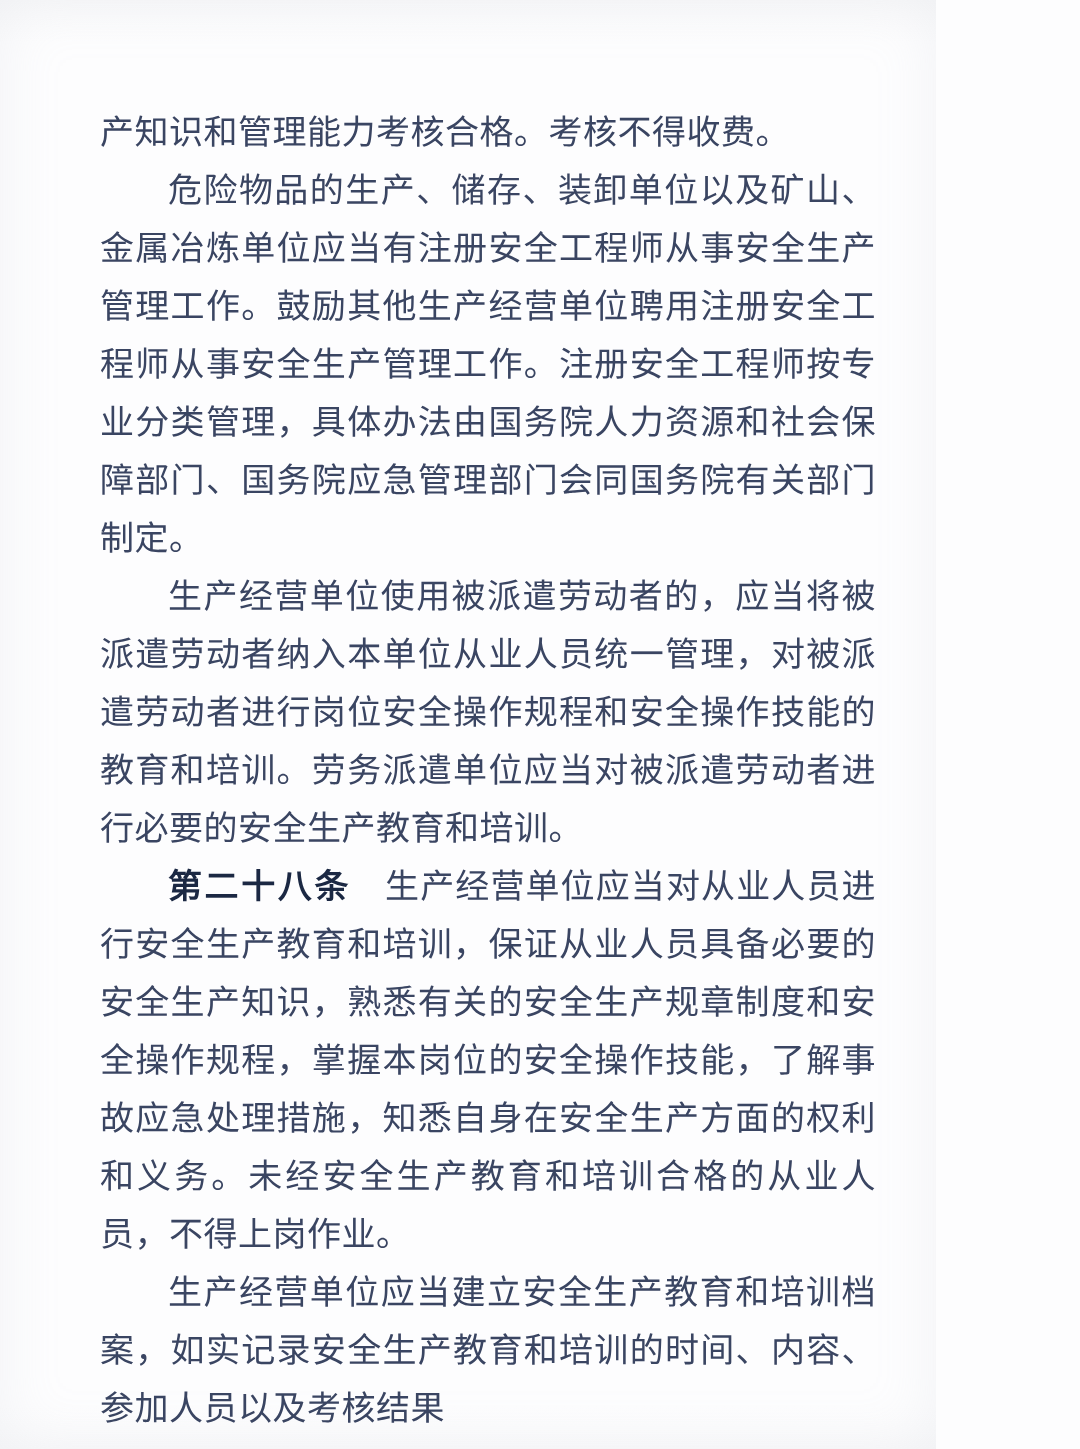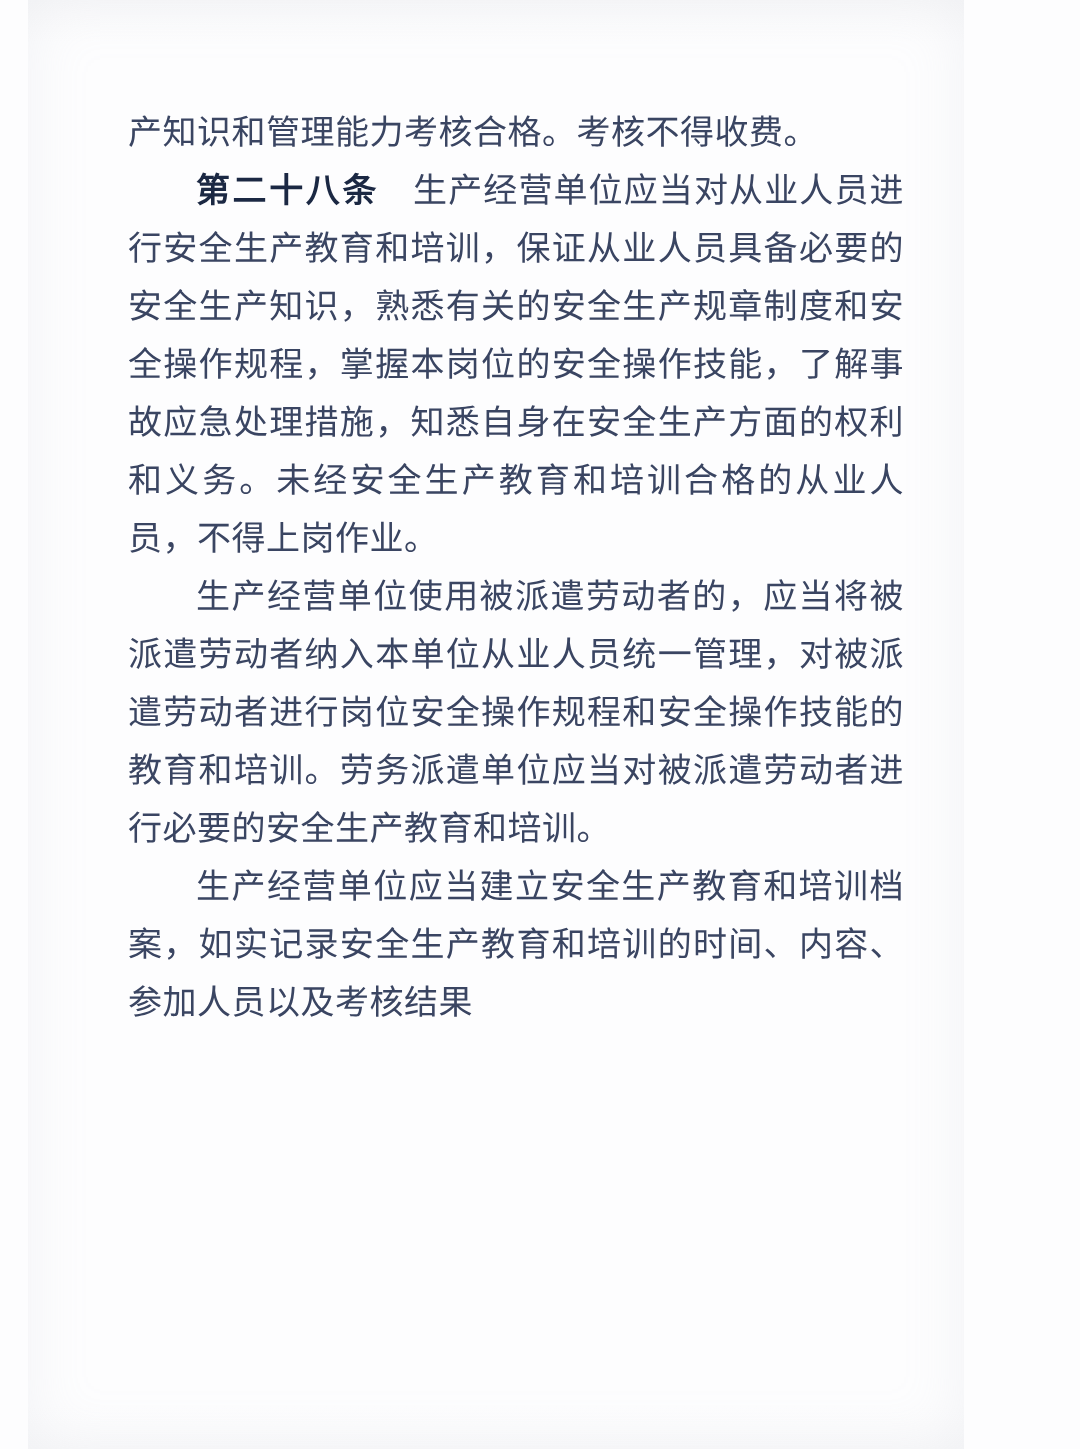--- a/index.html
+++ b/index.html
@@ -14,21 +14,20 @@
     font-family: "Liberation Serif", "DejaVu Serif", serif;
   }
   .page {
     position: relative;
     width: 936px;
     height: 1449px;
     background: linear-gradient(180deg, #fafafb 0%, #fdfdfe 3%, #fdfdfe 97%, #fbfbfc 100%);
     box-shadow: inset 0 0 60px rgba(190,195,205,0.18);
     box-sizing: border-box;
     padding: 104px 60px 0 100px;
-    margin-left: 28px;
   }
   .doc-body {
     color: #3a4562;
     font-size: 34px;
     line-height: 58px;
     text-align: justify;
     text-justify: inter-ideograph;
     letter-spacing: 0.5px;
   }
   .doc-body p {
@@ -48,27 +47,30 @@
 </head>
 <body>
 
 <div class="page">
   <div class="doc-body">
 
     <p>
       <span>产知识和管理能力考核合格。考核不得收费。</span>
     </p>
 
-
     <p class="indent">
-      <span class="article-lead">第二十八条</span><span>生产经营单位应当对从业人员进行安全生产教育和培训，保证从业人员具备必要的安全生产知识，熟悉有关的安全生产规章制度和安全操作规程，掌握本岗位的安全操作技能，了解事故应急处理措施，知悉自身在安全生产方面的权利和义务。未经安全生产教育和培训合格的从业人员，不得上岗作业。</span>
+      <span>危险物品的生产、储存、装卸单位以及矿山、金属冶炼单位应当有注册安全工程师从事安全生产管理工作。鼓励其他生产经营单位聘用注册安全工程师从事安全生产管理工作。注册安全工程师按专业分类管理，具体办法由国务院人力资源和社会保障部门、国务院应急管理部门会同国务院有关部门制定。</span>
     </p>
 
     <p class="indent">
       <span>生产经营单位使用被派遣劳动者的，应当将被派遣劳动者纳入本单位从业人员统一管理，对被派遣劳动者进行岗位安全操作规程和安全操作技能的教育和培训。劳务派遣单位应当对被派遣劳动者进行必要的安全生产教育和培训。</span>
+    </p>
+
+    <p class="indent">
+      <span class="article-lead">第二十八条</span><span>生产经营单位应当对从业人员进行安全生产教育和培训，保证从业人员具备必要的安全生产知识，熟悉有关的安全生产规章制度和安全操作规程，掌握本岗位的安全操作技能，了解事故应急处理措施，知悉自身在安全生产方面的权利和义务。未经安全生产教育和培训合格的从业人员，不得上岗作业。</span>
     </p>
 
 
     <p class="indent">
       <span>生产经营单位应当建立安全生产教育和培训档案，如实记录安全生产教育和培训的时间、内容、参加人员以及考核结果</span>
     </p>
 
   </div>
 </div>
 

